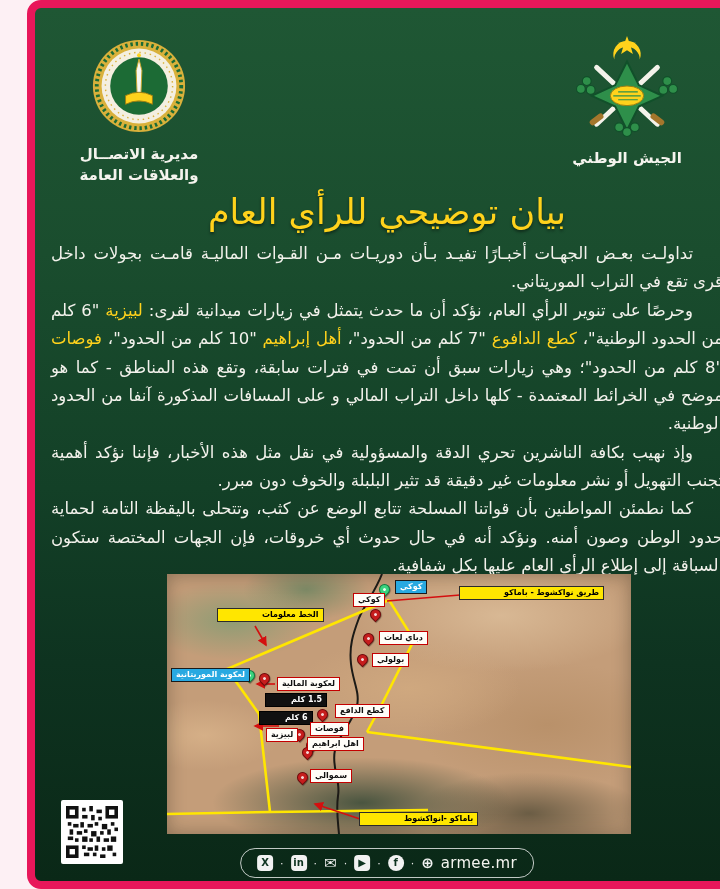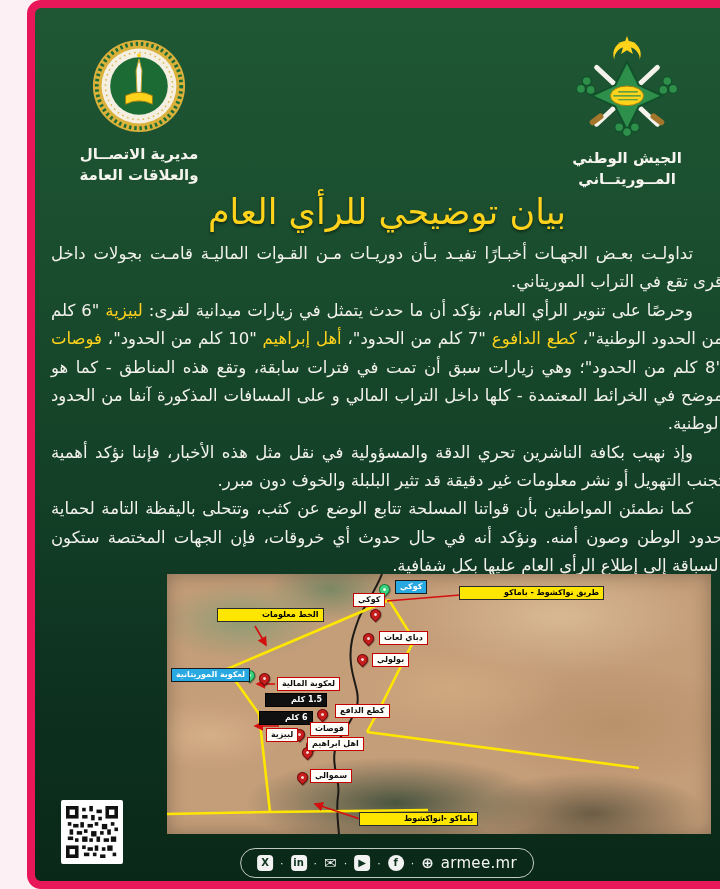--- a/index.html
+++ b/index.html
@@ -12,21 +12,21 @@
   .org-name{color:#f5f4ee;font-weight:bold;font-size:15px;line-height:1.4;margin-top:6px;direction:rtl;}
   
   .title{position:absolute;top:184px;left:0;width:100%;text-align:center;color:#ffd21c;font-size:35px;font-weight:normal;
     text-shadow:0 2px 3px rgba(0,0,0,.45);direction:rtl;}
   
   .statement{position:absolute;top:232px;left:16px;right:16px;direction:rtl;text-align:justify;color:#f3f2ec;
     font-size:16.5px;font-weight:normal;line-height:1.72;}
   .statement p{margin:0;text-indent:30px;}
   .statement .hl{color:#ffd21c;}
   
-  .map{position:absolute;left:132px;top:566px;width:544px;height:260px;background-color:#c49d79;overflow:hidden;
+  .map{position:absolute;left:132px;top:566px;width:464px;height:260px;background-color:#c49d79;overflow:hidden;
     background-image:
       radial-gradient(ellipse 130px 60px at 14% 18%,#8f9c74 0%,rgba(143,156,116,0) 65%),
       radial-gradient(ellipse 90px 45px at 30% 6%,#7d8a66 0%,rgba(125,138,102,0) 70%),
       radial-gradient(ellipse 210px 80px at 72% 16%,#d8b894 0%,rgba(216,184,148,0) 70%),
       radial-gradient(ellipse 160px 70px at 52% 44%,#cfa87f 0%,rgba(207,168,127,0) 70%),
       radial-gradient(ellipse 190px 90px at 82% 58%,#b9916a 0%,rgba(185,145,106,0) 70%),
       radial-gradient(ellipse 110px 50px at 8% 62%,#d5af87 0%,rgba(213,175,135,0) 70%),
       radial-gradient(ellipse 230px 70px at 42% 88%,#4a5540 0%,rgba(74,85,64,0) 65%),
       radial-gradient(ellipse 170px 60px at 78% 92%,#6b5d45 0%,rgba(107,93,69,0) 68%);
     box-shadow:inset 0 0 18px rgba(30,30,20,.35);}
@@ -98,21 +98,20 @@
         <circle cx="102" cy="48" r="4.5"></circle>
           <circle cx="108" cy="56" r="4.5"></circle>
           <circle cx="98" cy="57" r="4.5"></circle>
         <circle cx="61" cy="100" r="4.5"></circle>
           <circle cx="53" cy="95" r="4.5"></circle>
           <circle cx="69" cy="95" r="4.5"></circle>
       </g>
     </svg>
     <div class="org-name">
       <div>الجيش الوطني</div>
-      <div>المــوريتــاني</div>
     </div>
   </div>
 
   <div class="title">بيان توضيحي للرأي العام</div>
 
   <div class="statement">
     <p><span>تداولـت بعـض الجهـات أخبـارًا تفيـد بـأن دوريـات مـن القـوات الماليـة قامـت بجولات داخل قرى تقع في التراب الموريتاني.</span></p>
     <p><span>وحرصًا على تنوير الرأي العام، نؤكد أن ما حدث يتمثل في زيارات ميدانية لقرى: </span><span class="hl">لبيزية</span><span> "6 كلم من الحدود الوطنية"، </span><span class="hl">كطع الدافوع</span><span> "7 كلم من الحدود"، </span><span class="hl">أهل إبراهيم</span><span> "10 كلم من الحدود"، </span><span class="hl">فوصات</span><span> "8 كلم من الحدود"؛ وهي زيارات سبق أن تمت في فترات سابقة، وتقع هذه المناطق - كما هو موضح في الخرائط المعتمدة - كلها داخل التراب المالي و على المسافات المذكورة آنفا من الحدود الوطنية.</span></p>
     <p><span>وإذ نهيب بكافة الناشرين تحري الدقة والمسؤولية في نقل مثل هذه الأخبار، فإننا نؤكد أهمية تجنب التهويل أو نشر معلومات غير دقيقة قد تثير البلبلة والخوف دون مبرر.</span></p>
     <p><span>كما نطمئن المواطنين بأن قواتنا المسلحة تتابع الوضع عن كثب، وتتحلى باليقظة التامة لحماية حدود الوطن وصون أمنه. ونؤكد أنه في حال حدوث أي خروقات، فإن الجهات المختصة ستكون السباقة إلى إطلاع الرأي العام عليها بكل شفافية.</span></p>

